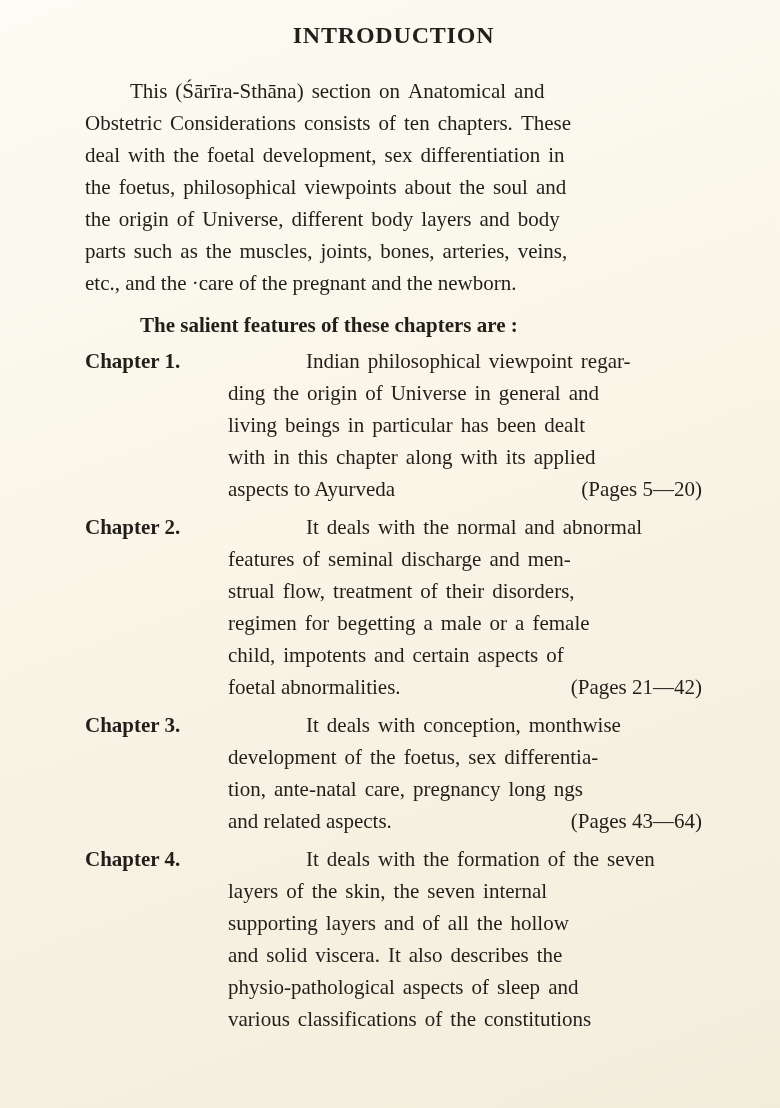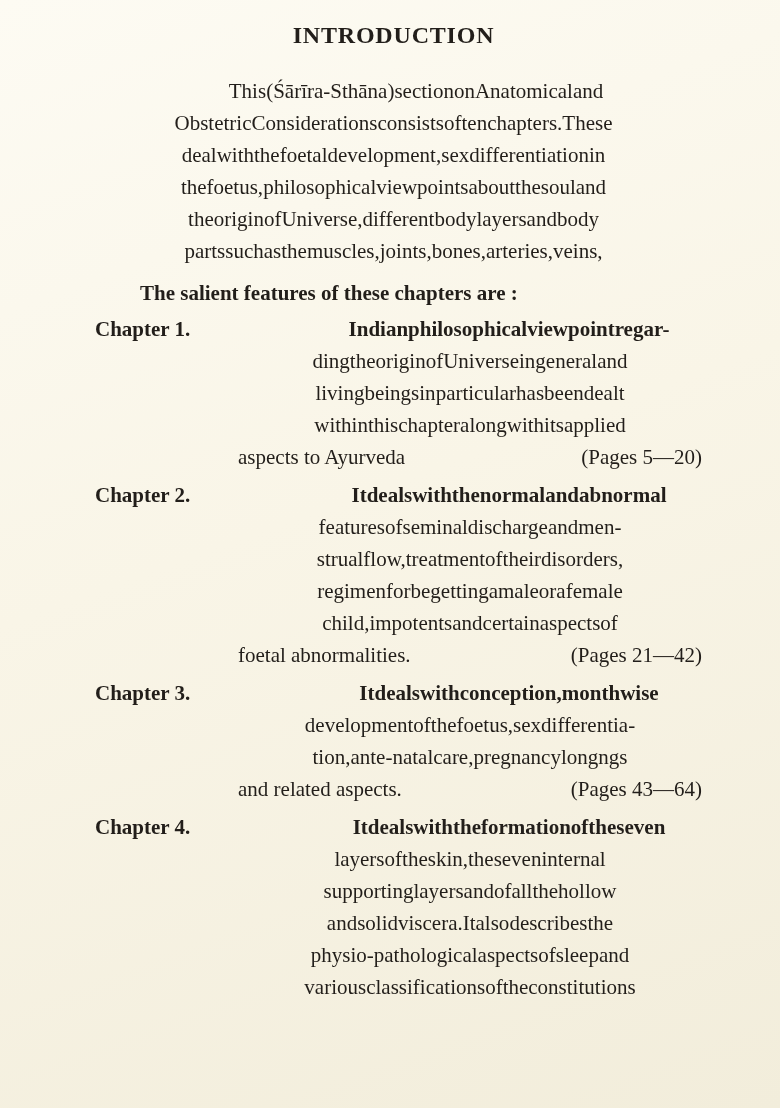--- a/index.html
+++ b/index.html
@@ -23,35 +23,35 @@
     font-size: 24px;
     line-height: 30px;
     font-weight: bold;
     letter-spacing: 0.8px;
   }
   .bodytext { font-size: 21px; line-height: 32px; }
 
   
   .jline {
     display: flex;
-    justify-content: center;
-    column-gap: 0;
+    justify-content: flex-start;
+    column-gap: 8px;
     height: 32px;
     align-items: baseline;
     overflow: hidden;
   }
   .plainline { height: 32px; }
   .indent-intro { padding-left: 45px; }
   .indent-salient { padding-left: 55px; }
-  .indent-chapter { padding-left: 78px; font-weight: bold; }
+  .indent-chapter { padding-left: 78px; }
 
   .salient { margin-top: 10px; font-weight: bold; }
 
   .chapters { margin-top: 4px; }
-  .chapter { display: flex; margin-bottom: 6px; margin-left: 10px; }
+  .chapter { display: flex; margin-bottom: 6px; }
   .chapter-label {
     flex: 0 0 143px;
     font-weight: bold;
     height: 32px;
   }
   .chapter-body { flex: 1 1 auto; min-width: 0; }
 
   .lastline {
     display: flex;
     justify-content: space-between;
@@ -122,20 +122,21 @@
           <span>parts</span>
           <span>such</span>
           <span>as</span>
           <span>the</span>
           <span>muscles,</span>
           <span>joints,</span>
           <span>bones,</span>
           <span>arteries,</span>
           <span>veins,</span>
         </div>
+      <div class="plainline">etc., and the ·care of the pregnant and the newborn.</div>
     </div>
 
     <div class="plainline salient indent-salient">The salient features of these chapters are :</div>
 
     <div class="chapters">
 
       <section class="chapter">
         <div class="chapter-label">Chapter 1.</div>
         <div class="chapter-body">
           <div class="jline indent-chapter">

